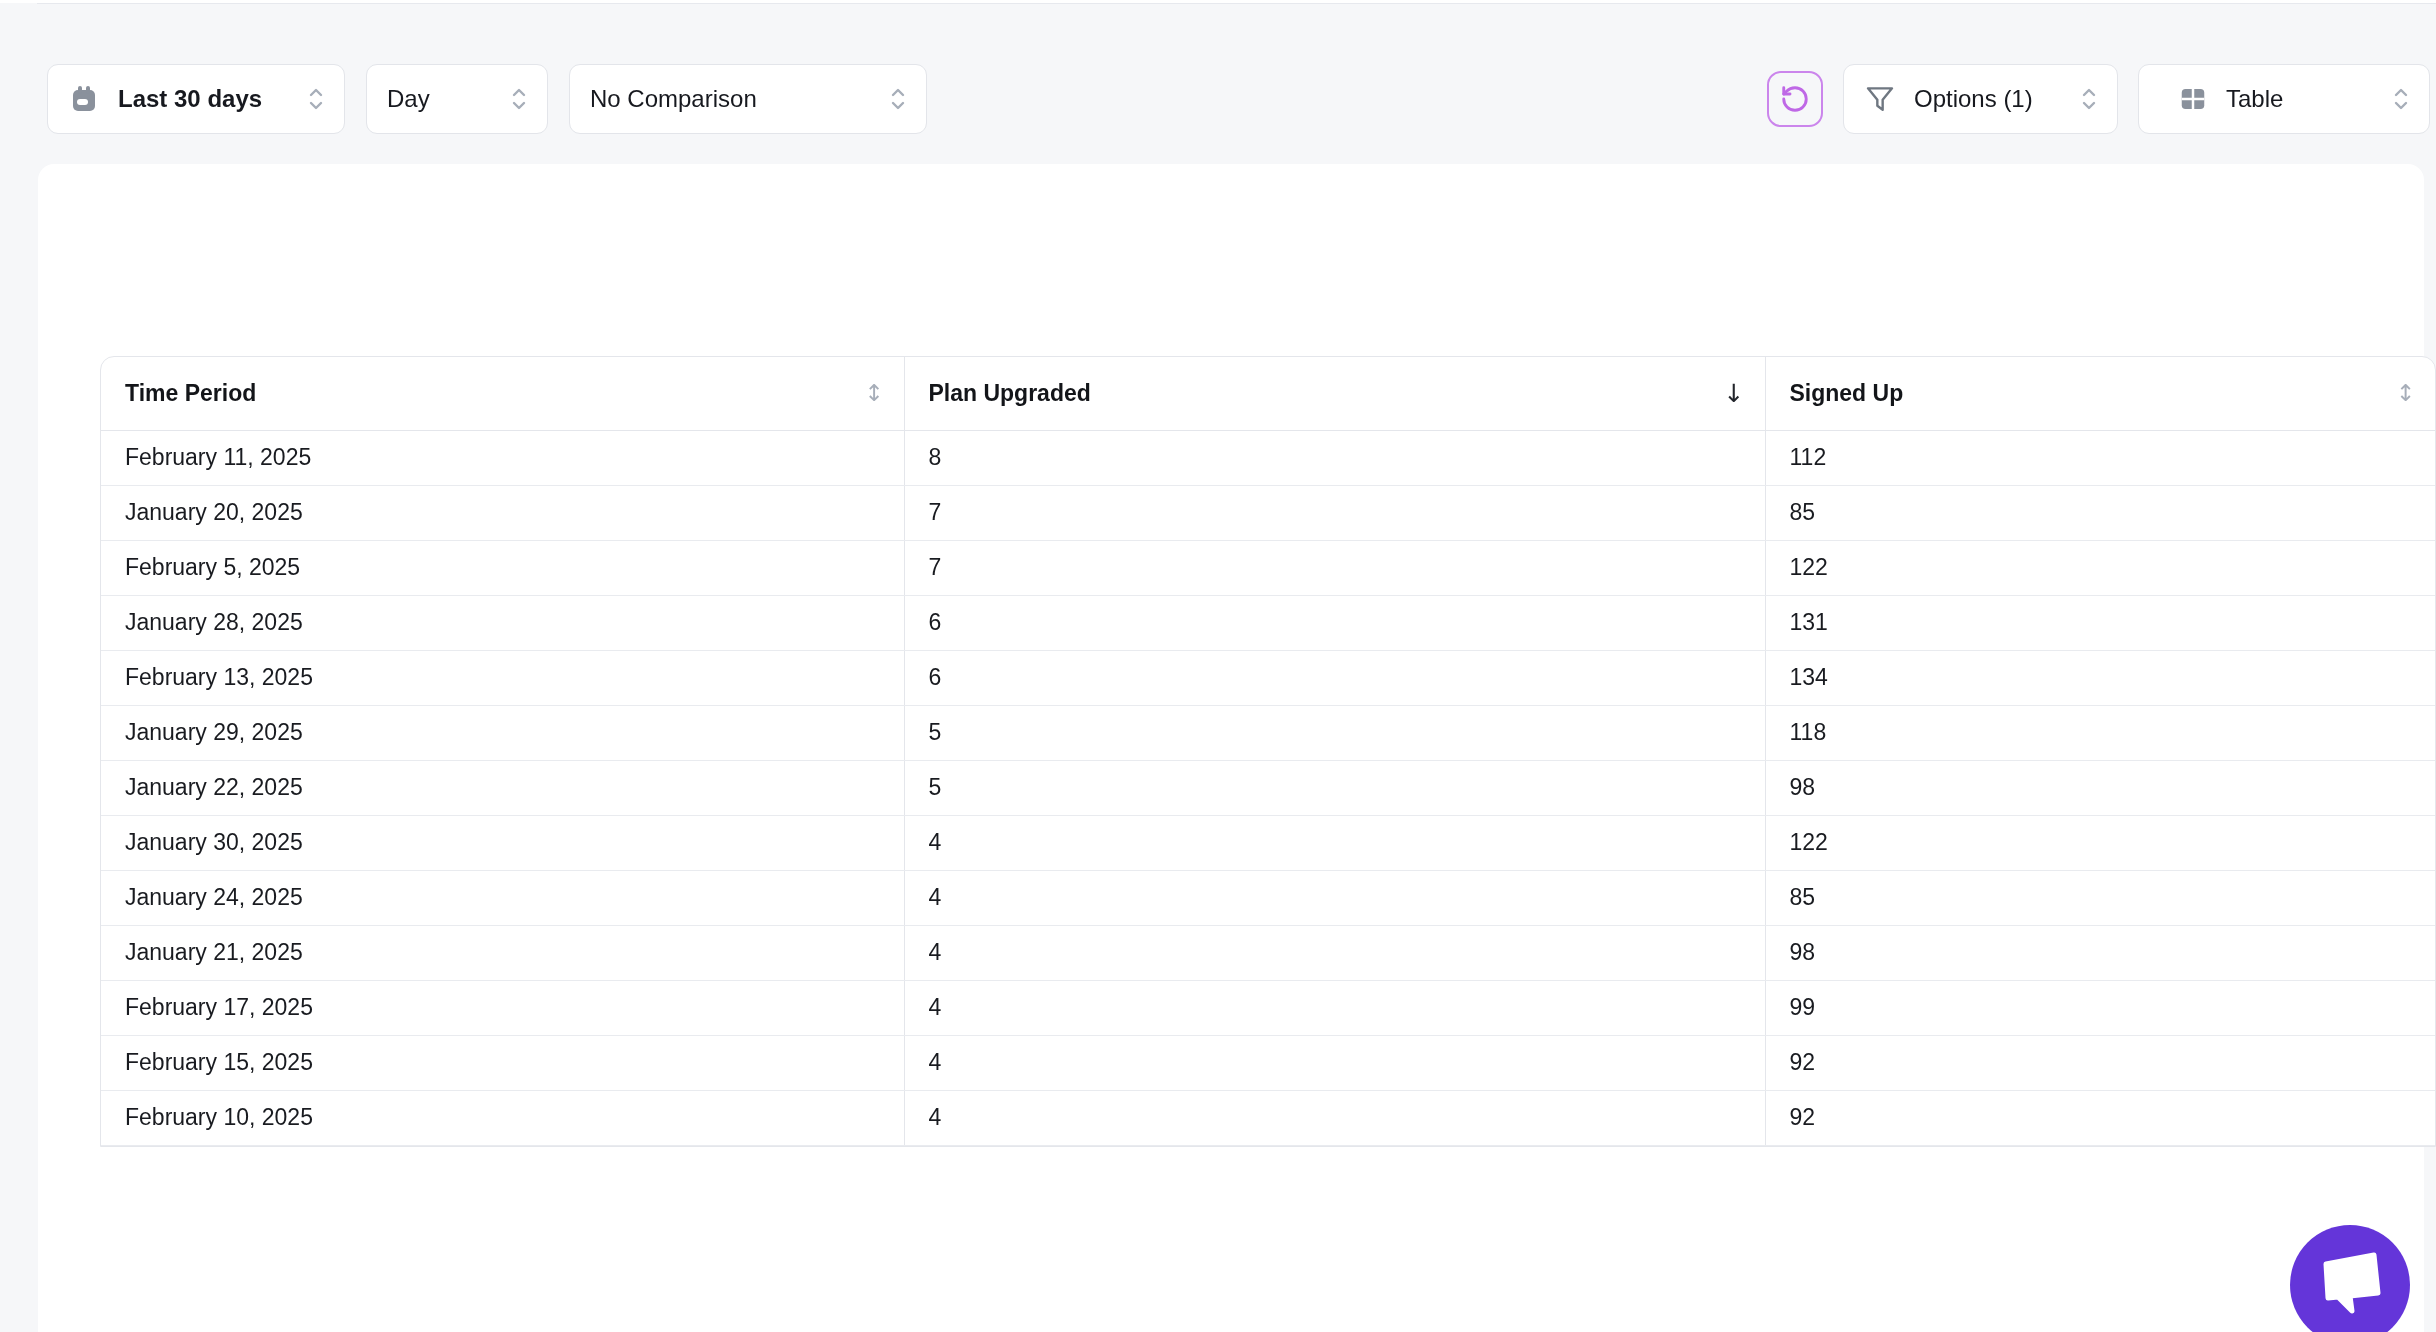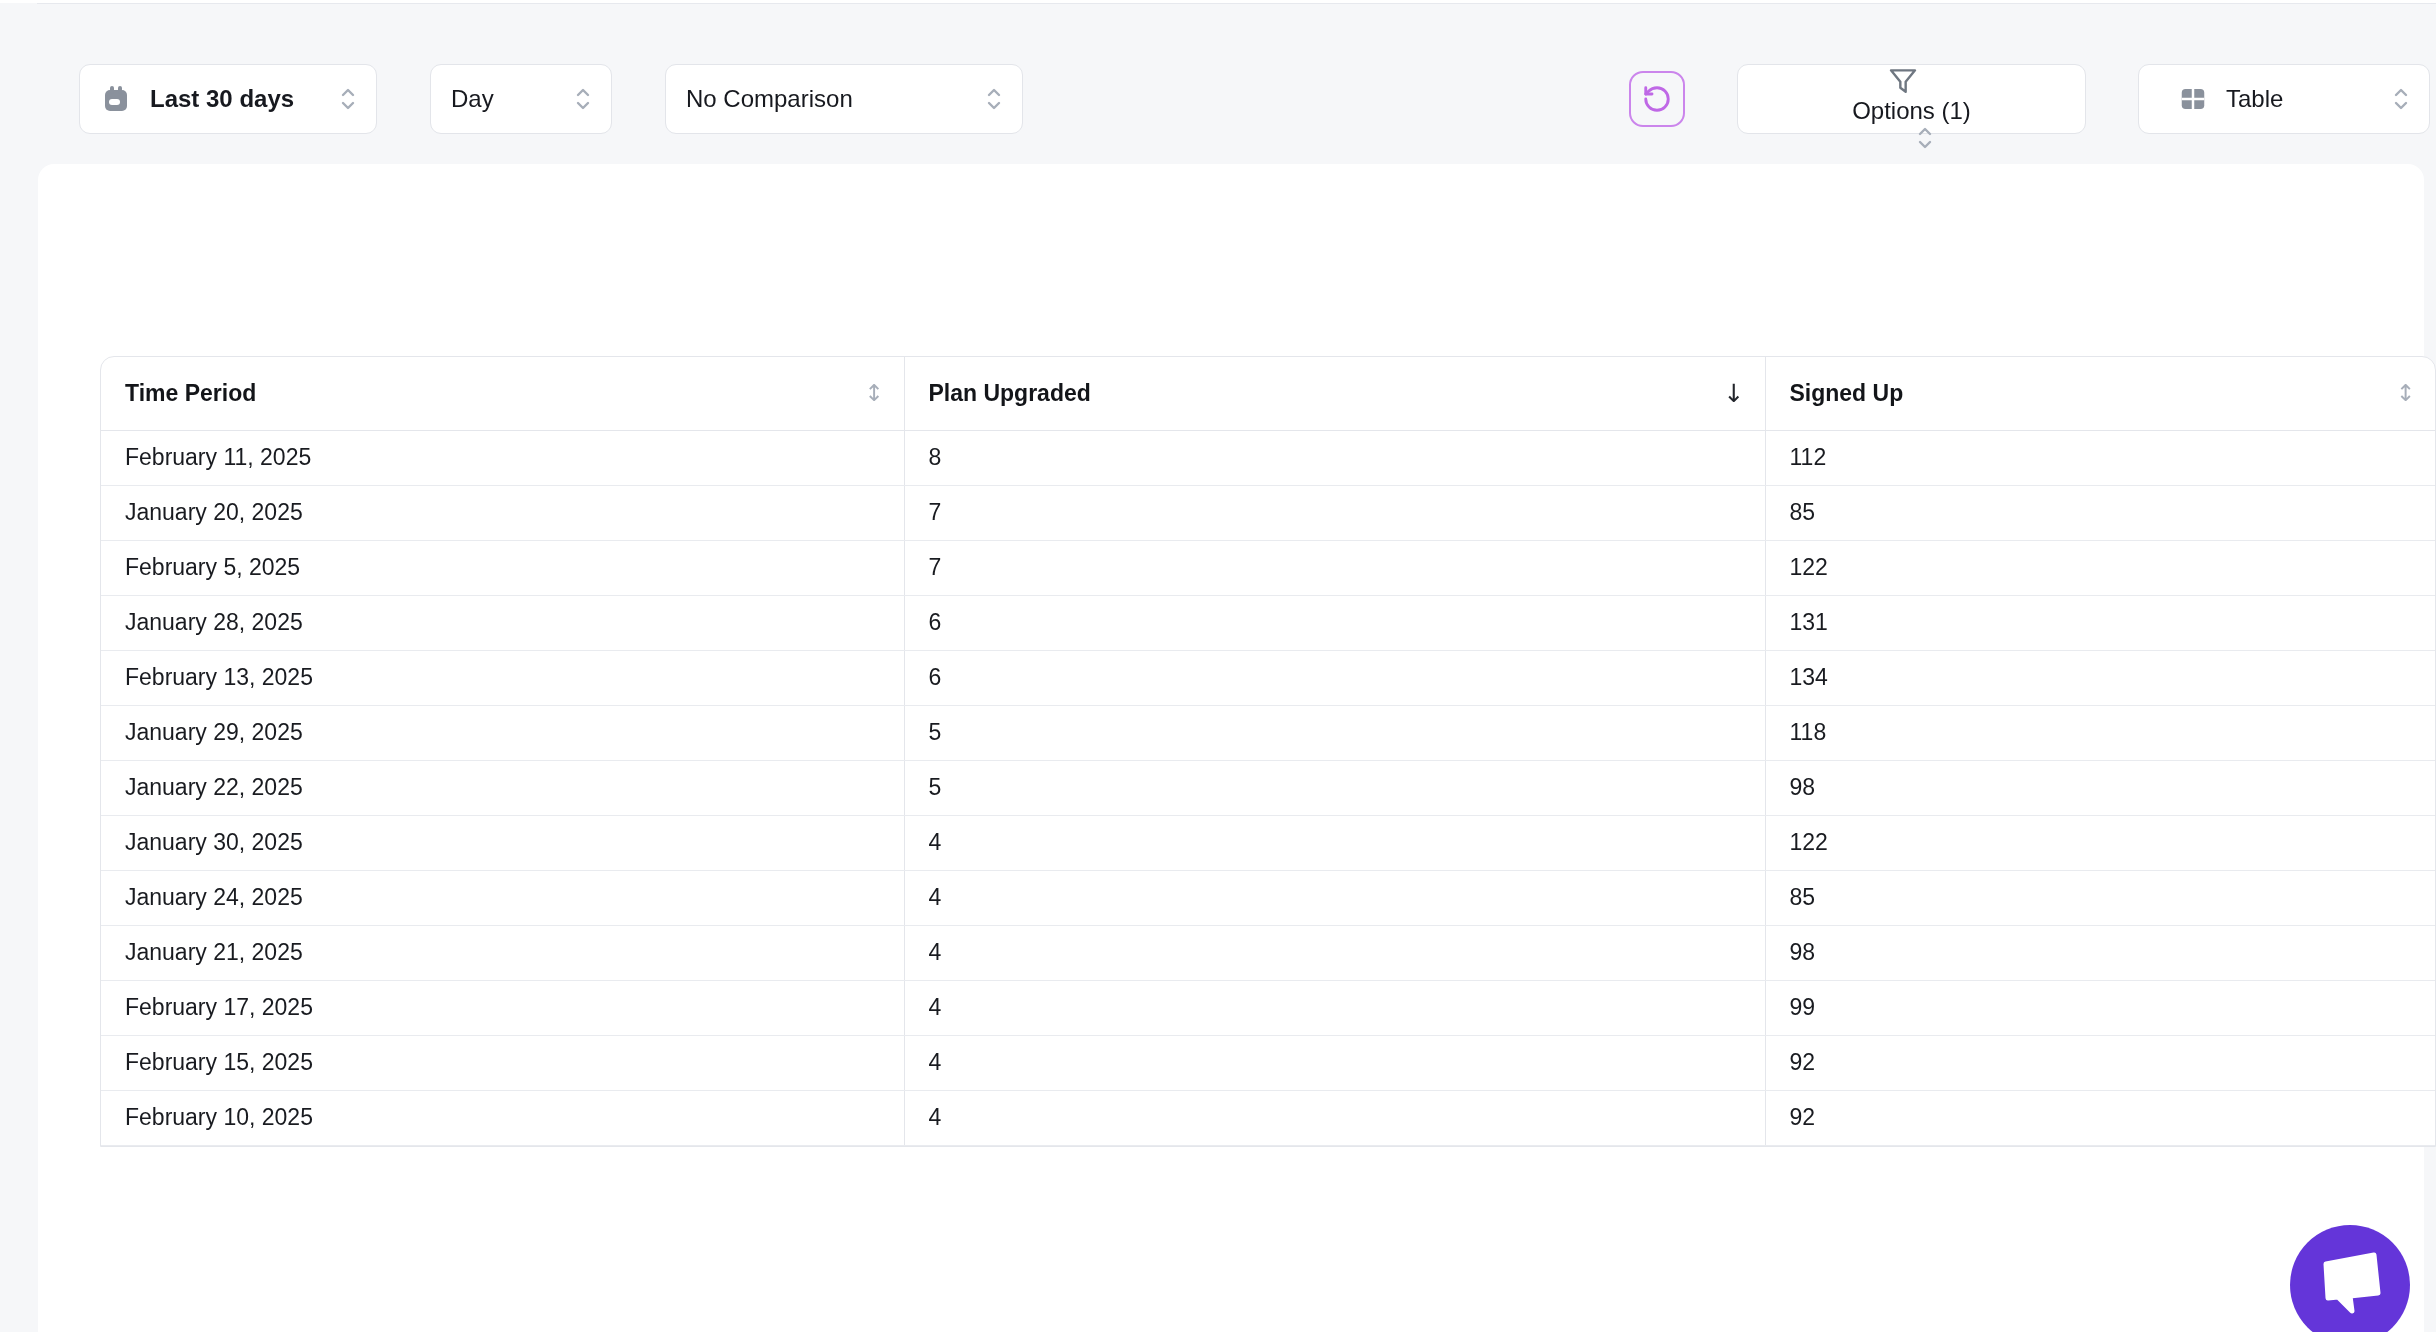--- a/index.html
+++ b/index.html
@@ -18,30 +18,30 @@
   
   .toolbar {
     position:absolute; top:64px; left:47px; right:6px; height:70px;
     display:flex; align-items:center;
   }
   .tb-left { display:flex; align-items:center; gap:21px; }
   .tb-right { margin-left:auto; display:flex; align-items:center; gap:20px; }
   .tb-btn {
     display:flex; align-items:center; height:70px;
     background:#ffffff; border:1px solid #e3e5ea; border-radius:11px;
-    padding:0 20px 0 20px; cursor:pointer;margin-left:32px;
+    padding:0 20px 0 20px; cursor:pointer;
   }
   .tb-btn .lbl { font-size:24px; color:#17191f; white-space:nowrap; }
   .lbl-bold { font-weight:bold; }
   .spacer { flex:1; }
   .chev { display:flex; margin-left:26px; }
   .w-daterange { width:298px; }
   .w-gran  { width:182px; }
   .w-comp  { width:358px;gap:48px; }
-  .w-opts  { width:349px;flex-direction:column; }
+  .w-opts  { width:275px; }
   .w-view  { width:292px;padding-left:39px; }
   .icon-lead { margin-right:18px; display:flex; }
   .undo-btn {
     width:56px; height:56px; border-radius:14px;
     border:2px solid #cb85ec; background:transparent;
     display:flex; align-items:center; justify-content:center; cursor:pointer;
   }
 
   
   .card {

